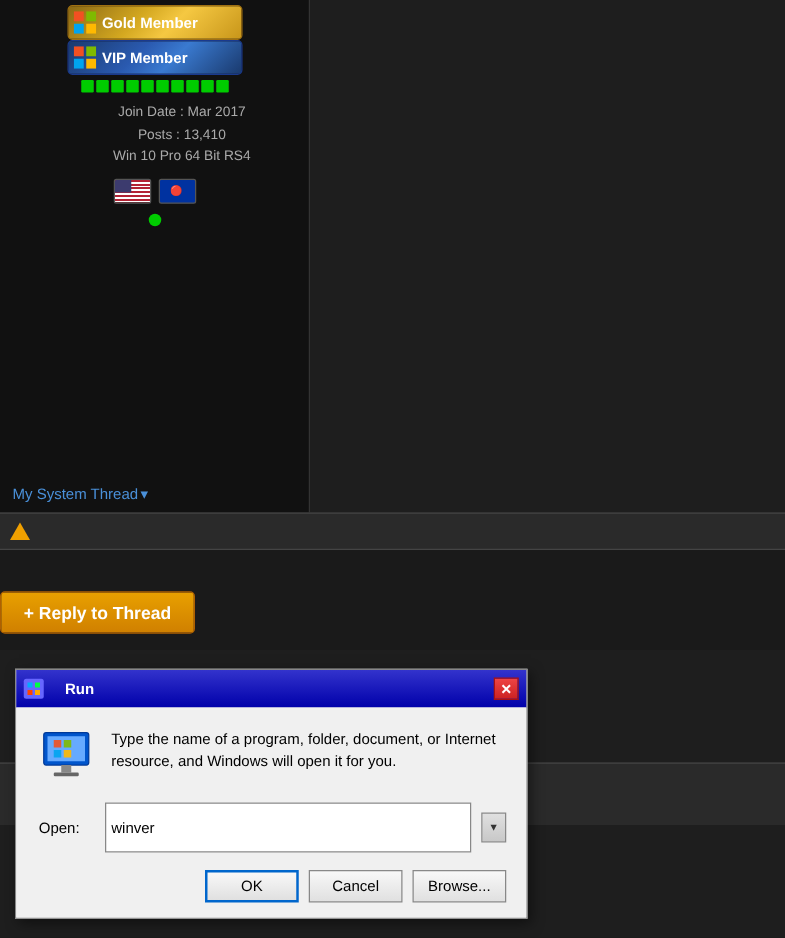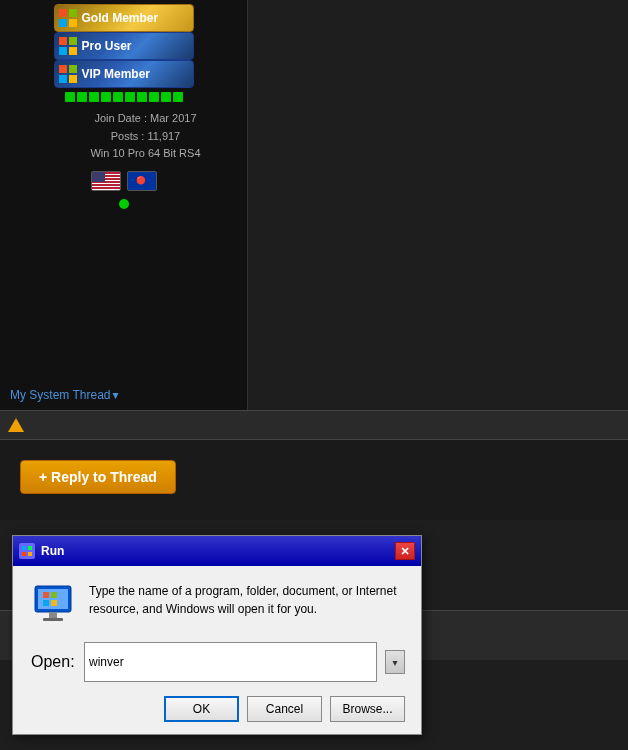--- a/index.html
+++ b/index.html
@@ -175,22 +175,21 @@
     }
 
     
     .reply-area {
       position: absolute;
       top: 460px; left: 0;
       width: 628px;
       height: 60px;
       background: #1a1a1a;
       display: flex;
-      align-items: flex-start;
-      padding-left: 20px;
+      align-items: center;
     }
     .reply-btn {
       background: linear-gradient(180deg, #e8a000 0%, #d08000 100%);
       color: #fff;
       font-size: 14px;
       font-weight: bold;
       padding: 8px 18px;
       border: 1px solid #b06000;
       border-radius: 4px;
       cursor: pointer;
@@ -212,21 +211,21 @@
       height: 30px;
       display: flex;
       align-items: center;
       justify-content: space-between;
       padding: 0 6px;
       user-select: none;
     }
     .run-titlebar-left {
       display: flex;
       align-items: center;
-      gap: 6px;
+      gap: 17px;
     }
     .run-titlebar-icon {
       width: 16px;
       height: 16px;
       background: #6666ff;
       border-radius: 2px;
       display: flex;
       align-items: center;
       justify-content: center;
       font-size: 10px;
@@ -276,21 +275,21 @@
       line-height: 1.5;
     }
 
     .run-input-row {
       display: flex;
       align-items: center;
       gap: 8px;
       margin-bottom: 14px;
     }
     .run-open-label {
-      font-size: 16px;
+      font-size: 12px;
       color: #000;
       width: 45px;
       flex-shrink: 0;
     }
     .run-input {
       flex: 1;
       height: 40px;
       border: 1px solid #888;
       background: #fff;
       font-size: 12px;
@@ -354,29 +353,20 @@
   <div class="badge-btn badge-gold" style="margin-top:4px;">
     <svg class="win-logo" viewBox="0 0 18 18" xmlns="http://www.w3.org/2000/svg">
       <rect x="0" y="0" width="8" height="8" fill="#f25022"></rect>
       <rect x="10" y="0" width="8" height="8" fill="#7fba00"></rect>
       <rect x="0" y="10" width="8" height="8" fill="#00a4ef"></rect>
       <rect x="10" y="10" width="8" height="8" fill="#ffb900"></rect>
     </svg>
     <span>Gold Member</span>
   </div>
 
-  <div class="badge-btn badge-pro">
-    <svg class="win-logo" viewBox="0 0 18 18" xmlns="http://www.w3.org/2000/svg">
-      <rect x="0" y="0" width="8" height="8" fill="#f25022"></rect>
-      <rect x="10" y="0" width="8" height="8" fill="#7fba00"></rect>
-      <rect x="0" y="10" width="8" height="8" fill="#00a4ef"></rect>
-      <rect x="10" y="10" width="8" height="8" fill="#ffb900"></rect>
-    </svg>
-    <span>Pro User</span>
-  </div>
 
   <div class="badge-btn badge-vip">
     <svg class="win-logo" viewBox="0 0 18 18" xmlns="http://www.w3.org/2000/svg">
       <rect x="0" y="0" width="8" height="8" fill="#f25022"></rect>
       <rect x="10" y="0" width="8" height="8" fill="#7fba00"></rect>
       <rect x="0" y="10" width="8" height="8" fill="#00a4ef"></rect>
       <rect x="10" y="10" width="8" height="8" fill="#ffb900"></rect>
     </svg>
     <span>VIP Member</span>
   </div>
@@ -389,21 +379,21 @@
     <div class="progress-block"></div>
     <div class="progress-block"></div>
     <div class="progress-block"></div>
     <div class="progress-block"></div>
     <div class="progress-block"></div>
     <div class="progress-block"></div>
   </div>
 
   <div class="user-meta">
     <div class="user-meta-row">Join Date : Mar 2017</div>
-    <div class="user-meta-row">Posts : 11,917</div>
+    <div class="user-meta-row">Posts : 13,410</div>
     <div class="user-meta-row">Win 10 Pro 64 Bit RS4</div>
   </div>
 
   <div class="flags-row">
     <div class="flag flag-us"></div>
     <div class="flag flag-ohio"></div>
   </div>
 
   <div class="online-dot"></div>
 </div>

